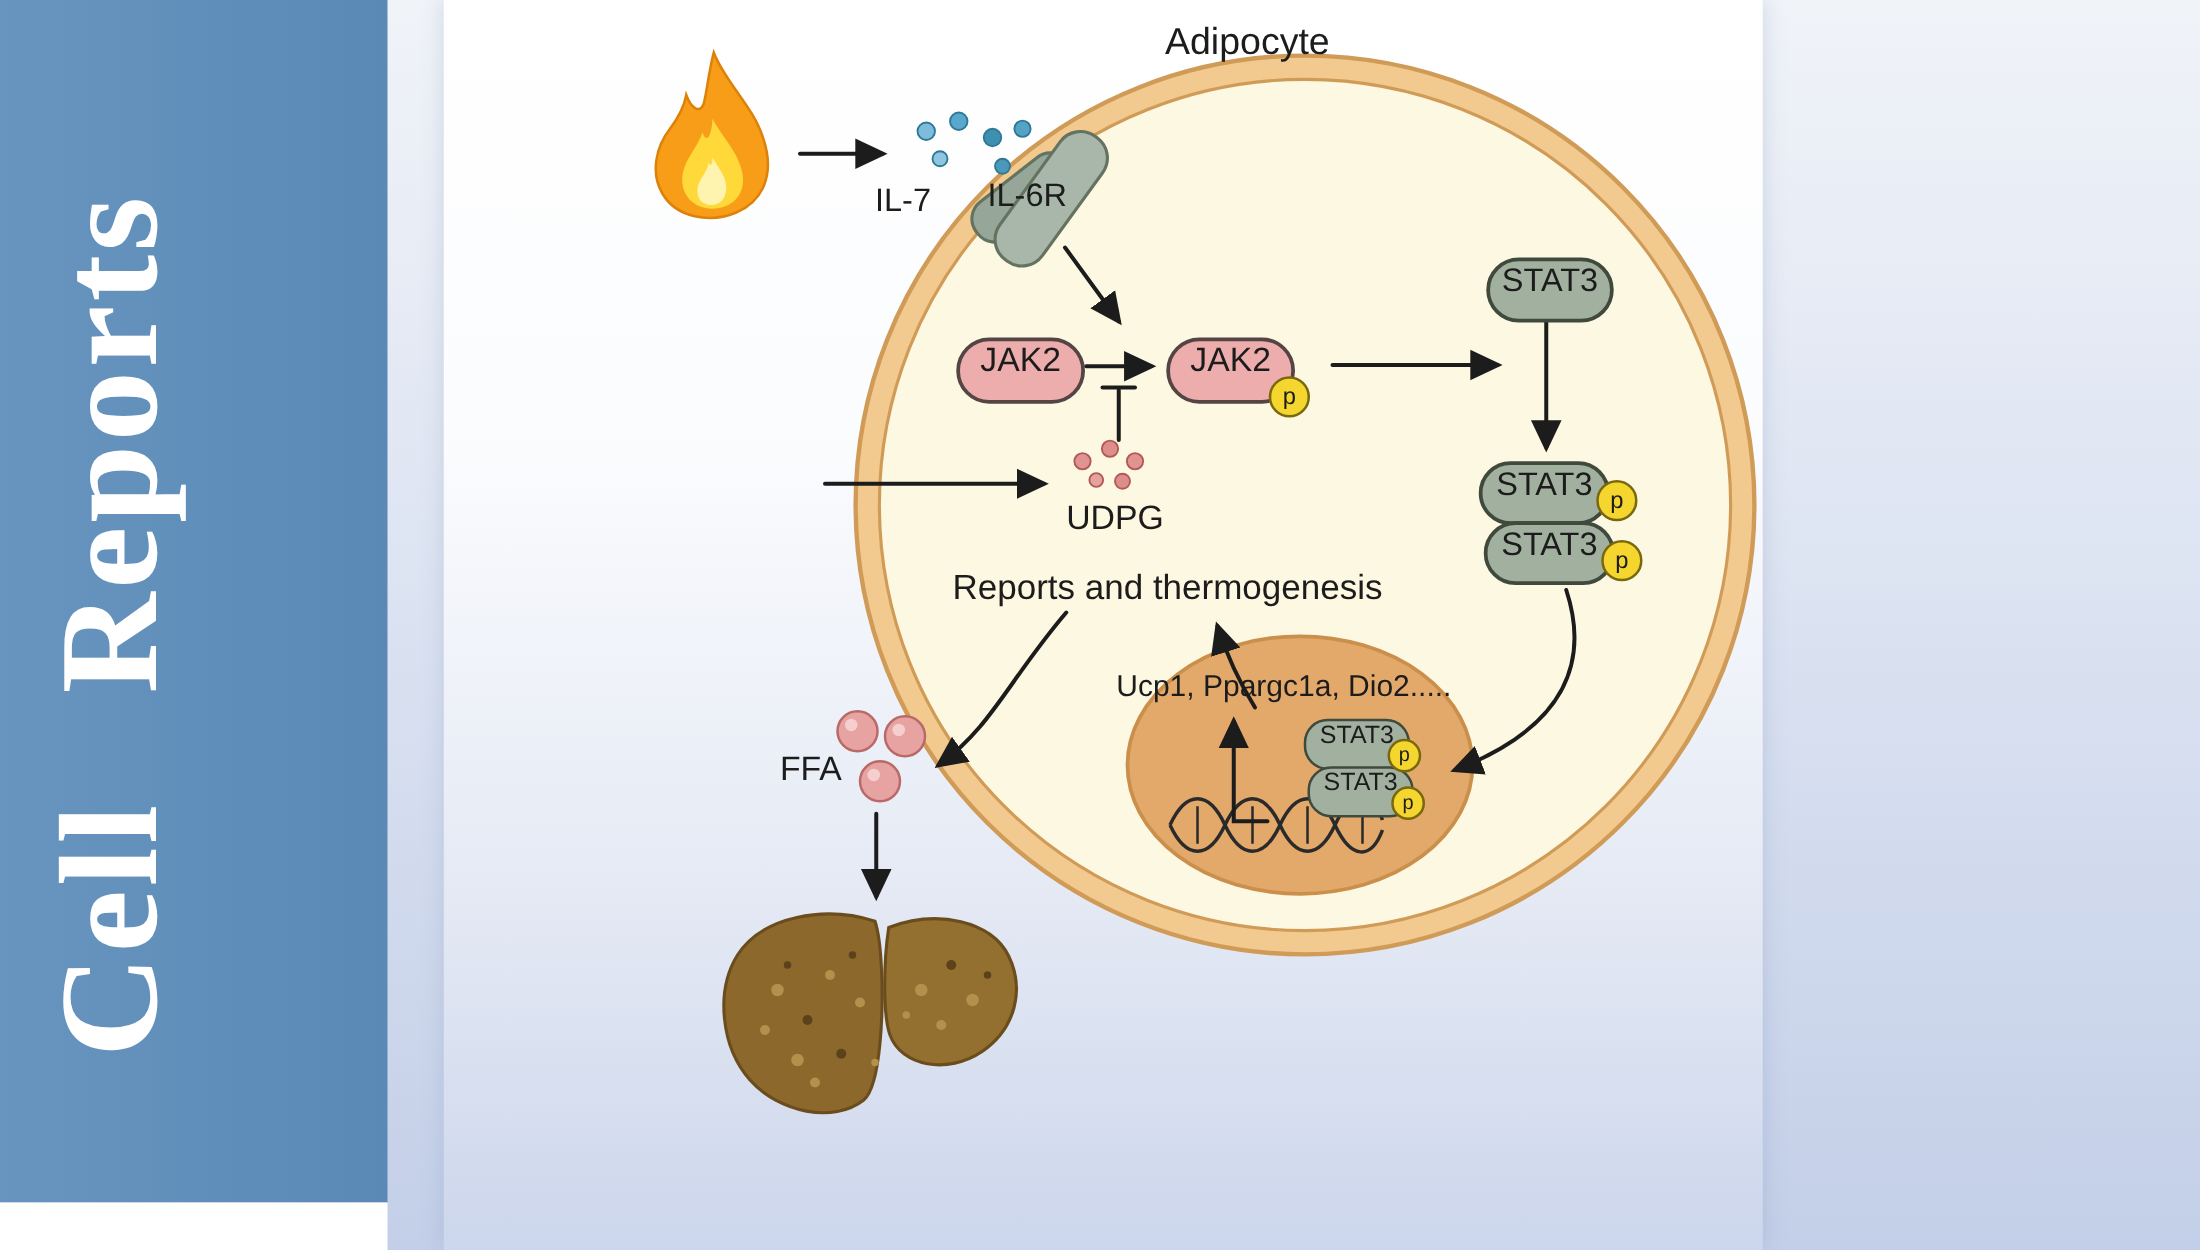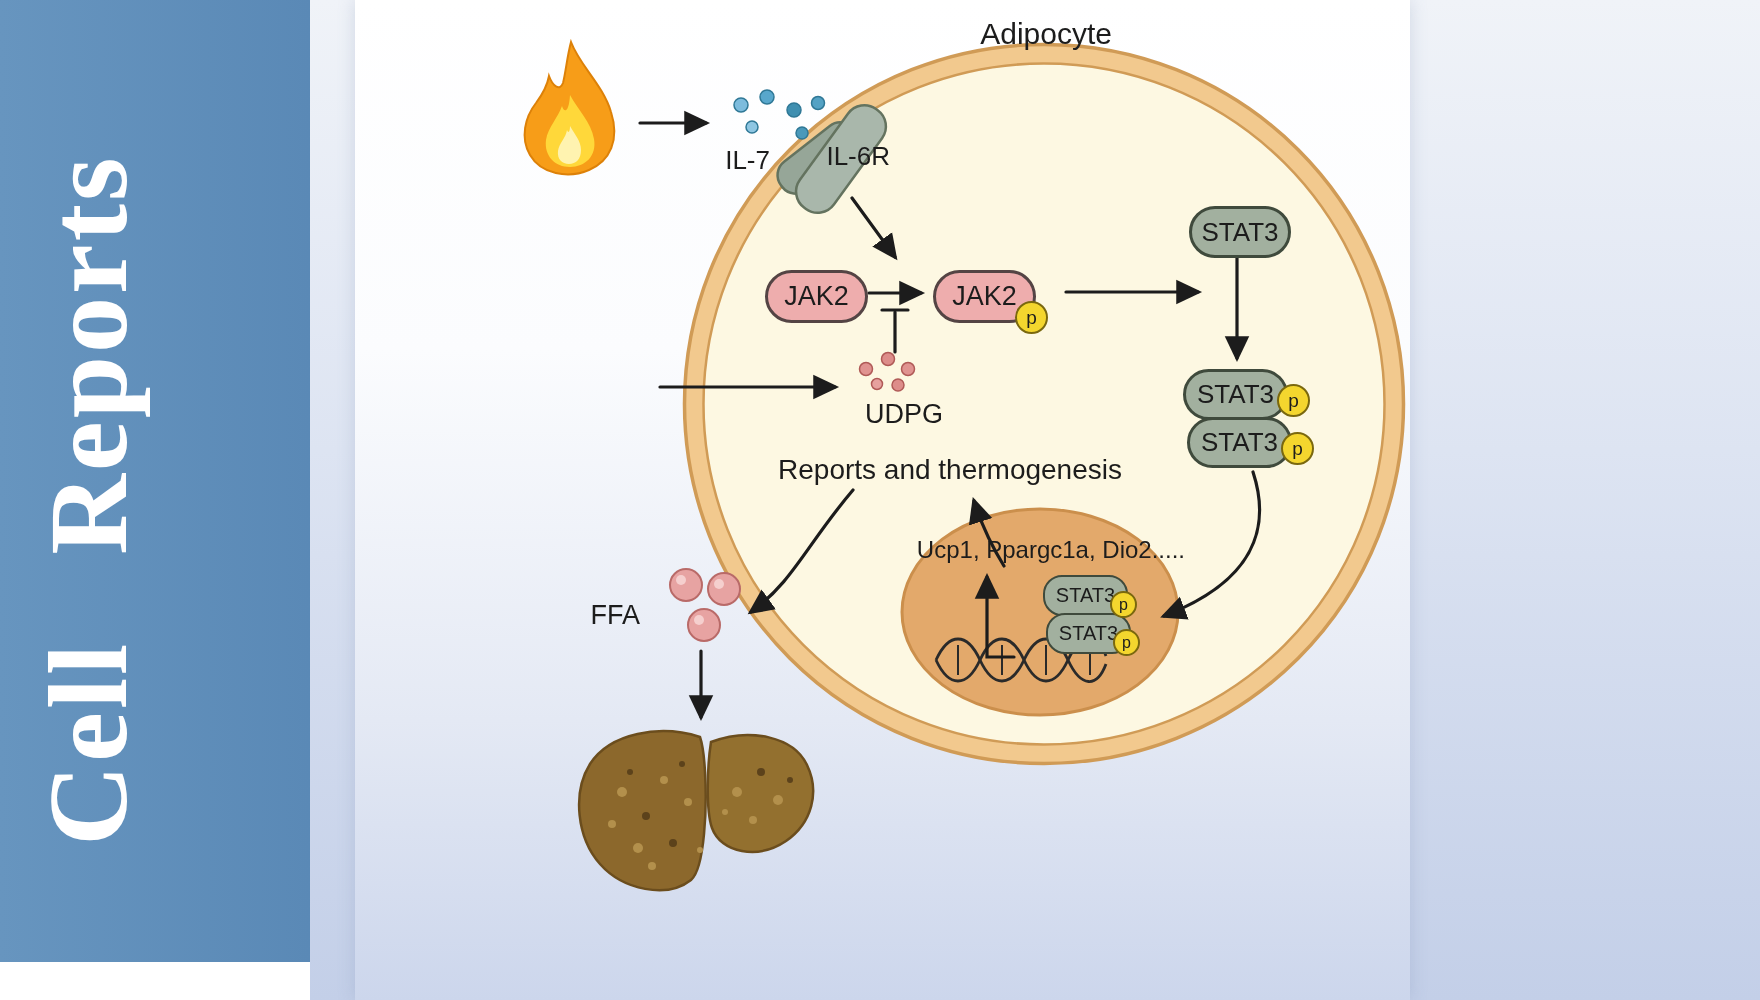--- a/index.html
+++ b/index.html
@@ -9,22 +9,22 @@
   .figure-panel{position:absolute;left:355px;top:0;width:1055px;height:1000px;
     background:linear-gradient(180deg,#ffffff 0%,#fbfcfe 35%,#e4e9f4 72%,#ccd6ec 100%);
     box-shadow:0 0 16px rgba(110,130,170,.25);}
   .sidebar{position:absolute;left:0;top:0;width:310px;height:962px;
     background:linear-gradient(90deg,#6795bf,#5a89b6);}
   .sidebar-foot{position:absolute;left:0;top:962px;width:310px;height:38px;background:#ffffff;}
   .journal-title{position:absolute;left:88px;top:500px;transform:translate(-50%,-50%) rotate(-90deg);
     white-space:nowrap;font-family:"Liberation Serif",serif;font-weight:bold;font-size:112px;
     color:#ffffff;letter-spacing:3px;word-spacing:55px;}
   svg.art{position:absolute;left:0;top:0;pointer-events:none;z-index:1;}
-  .lbl{position:absolute;z-index:2;text-align:right;line-height:1.3;}
-  .box{position:absolute;z-index:2;display:flex;align-items:center;justify-content:center;
+  .lbl{position:absolute;z-index:2;text-align:left;line-height:1.3;}
+  .box{position:absolute;z-index:2;display:flex;justify-content:center;
     border:3px solid #4b4b4b;border-radius:28px;font-weight:400;}
   .pink{background:#eeadad;border-color:#544444;}
   .green{background:#a2b09f;border-color:#3f4a3c;}
   .p-badge{position:absolute;z-index:3;border-radius:50%;background:#f4d62e;border:2.5px solid #7a680e;
     display:flex;align-items:center;justify-content:center;color:#1c1c1c;}
 </style>
 </head>
 <body>
 
 <div class="stage">
@@ -185,15 +185,15 @@
   <div class="p-badge" style="left:1110px;top:591px;width:23px;height:23px;font-size:16px;border-width:2px">
     <span>p</span>
   </div>
   <div class="box green" style="left:1046px;top:613px;width:81px;height:37px;font-size:20px;border-width:2.5px;border-radius:19px">
     <span>STAT3</span>
   </div>
   <div class="p-badge" style="left:1113px;top:629px;width:23px;height:23px;font-size:16px;border-width:2px">
     <span>p</span>
   </div>
 
-  <div class="lbl" style="left:576px;top:598px;width:64px;font-size:27px">FFA</div>
+  <div class="lbl" style="left:624px;top:598px;width:64px;font-size:27px">FFA</div>
 
 </div>
 
 </body></html>

